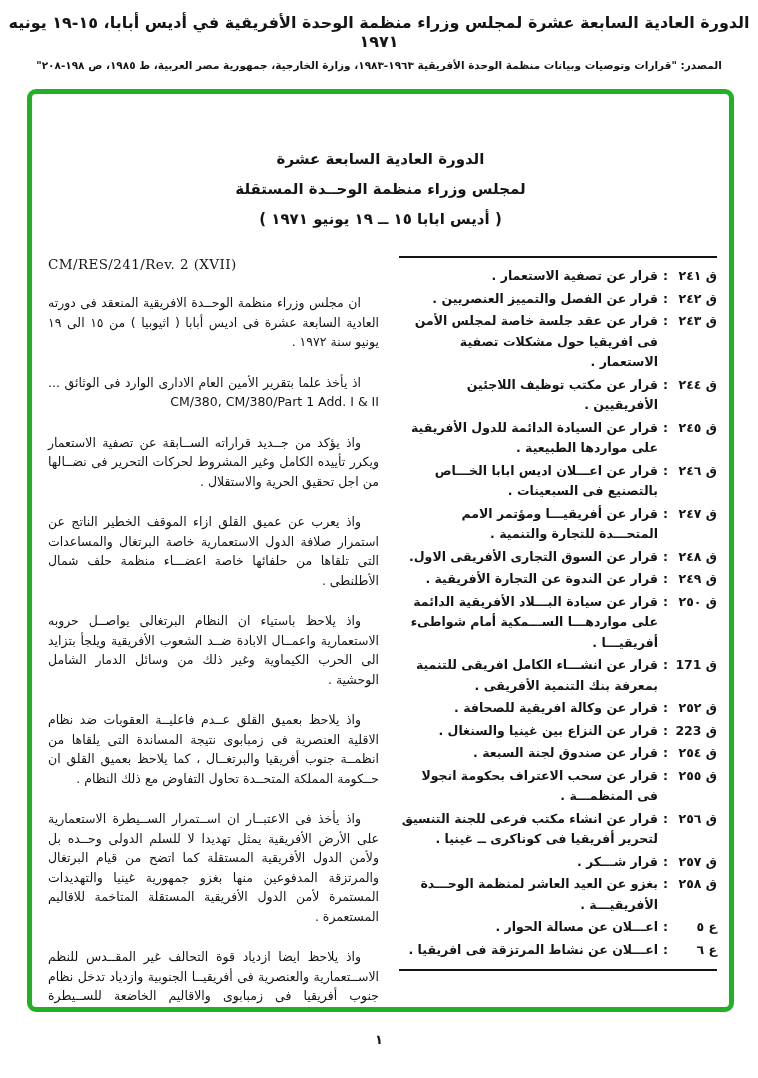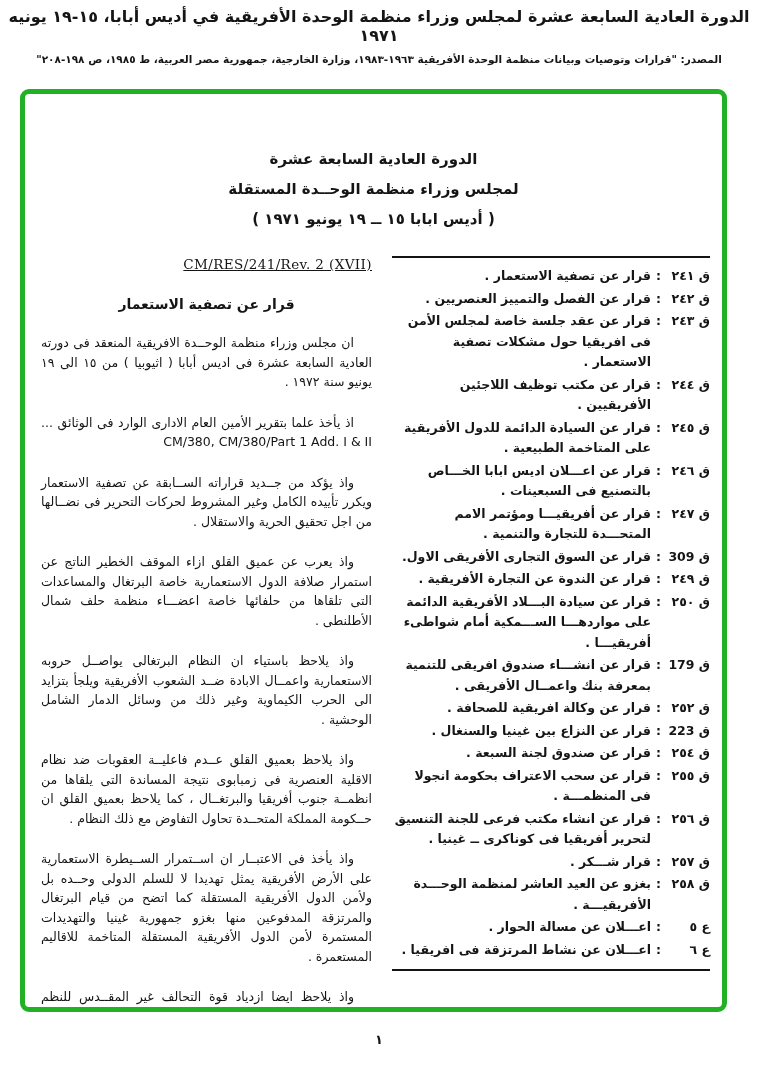--- a/index.html
+++ b/index.html
@@ -1,47 +1,47 @@
 <!DOCTYPE html>
 <html lang="ar"><head>
 <meta charset="utf-8">
 <style>
   html,body{margin:0;padding:0;}
   body{
     width:758px;height:1078px;position:relative;background:#ffffff;
     font-family:"DejaVu Sans",sans-serif;color:#151515;overflow:hidden;
   }
   
-  .doc-header{direction:rtl;text-align:center;padding-top:7px;}
+  .doc-header{direction:rtl;text-align:center;padding-top:13px;}
   .hdr-1{font-size:16px;font-weight:bold;letter-spacing:0;}
   .hdr-2{font-size:10.5px;font-weight:bold;margin-top:8px;}
   
   .frame{
-    position:absolute;left:20px;top:89px;width:707px;height:923px;
+    position:absolute;left:27px;top:89px;width:707px;height:923px;
     box-sizing:border-box;border:5px solid #22b025;border-radius:9px;
     overflow:hidden;
   }
   
   .title-block{direction:rtl;text-align:center;margin-top:50px;
     font-weight:bold;font-size:15px;line-height:30px;}
   
   .columns{display:flex;direction:rtl;margin-top:20px;padding:0 12px 0 16px;gap:20px;}
   
   .index-col{flex:0 0 318px;font-weight:bold;font-size:12.5px;direction:rtl;}
   .rule{border-top:2px solid #141414;}
   .rule-top{margin:2px 0 8px;}
   .rule-bottom{margin:9px 0 0;}
   .idx-item{display:flex;gap:5px;line-height:20.5px;margin-bottom:2px;}
   .idx-num{flex:0 0 44px;white-space:nowrap;}
   .idx-colon{flex:0 0 auto;}
   .idx-text{flex:1;}
   
   .text-col{flex:1;font-size:12.5px;direction:rtl;}
-  .ref{direction:ltr;text-align:right;font-size:13.5px;letter-spacing:.4px;
-    font-family:"DejaVu Serif","Liberation Serif",serif;margin-top:2px;text-decoration:underline;}
+  .ref{direction:ltr;text-align:left;font-size:13.5px;letter-spacing:.4px;
+    font-family:"DejaVu Serif","Liberation Serif",serif;margin-top:2px;}
   .res-heading{text-align:center;font-size:14px;font-weight:bold;margin:24px 0 4px;}
   .para{text-align:justify;text-indent:18px;line-height:19.5px;margin-top:21px;}
   
   .page-num{position:absolute;top:1032px;left:0;right:0;text-align:center;
     font-size:13px;font-weight:bold;}
 </style>
 </head>
 <body>
 
 <div class="page">
@@ -80,51 +80,51 @@
               <span class="idx-text">قرار عن عقد جلسة خاصة لمجلس الأمن فى افريقيا حول مشكلات تصفية الاستعمار .</span>
             </div>
             <div class="idx-item">
               <span class="idx-num">ق ٢٤٤</span>
               <span class="idx-colon">:</span>
               <span class="idx-text">قرار عن مكتب توظيف اللاجئين الأفريقيين .</span>
             </div>
             <div class="idx-item">
               <span class="idx-num">ق ٢٤٥</span>
               <span class="idx-colon">:</span>
-              <span class="idx-text">قرار عن السيادة الدائمة للدول الأفريقية على المتاخمة الطبيعية .</span>
+              <span class="idx-text">قرار عن السيادة الدائمة للدول الأفريقية على مواردها الطبيعية .</span>
             </div>
             <div class="idx-item">
               <span class="idx-num">ق ٢٤٦</span>
               <span class="idx-colon">:</span>
               <span class="idx-text">قرار عن اعـــلان اديس ابابا الخـــاص بالتصنيع فى السبعينات .</span>
             </div>
             <div class="idx-item">
               <span class="idx-num">ق ٢٤٧</span>
               <span class="idx-colon">:</span>
               <span class="idx-text">قرار عن أفريقيـــا ومؤتمر الامم المتحـــدة للتجارة والتنمية .</span>
             </div>
             <div class="idx-item">
-              <span class="idx-num">ق 309</span>
+              <span class="idx-num">ق ٢٤٨</span>
               <span class="idx-colon">:</span>
               <span class="idx-text">قرار عن السوق التجارى الأفريقى الاول.</span>
             </div>
             <div class="idx-item">
               <span class="idx-num">ق ٢٤٩</span>
               <span class="idx-colon">:</span>
               <span class="idx-text">قرار عن الندوة عن التجارة الأفريقية .</span>
             </div>
             <div class="idx-item">
               <span class="idx-num">ق ٢٥٠</span>
               <span class="idx-colon">:</span>
               <span class="idx-text">قرار عن سيادة البـــلاد الأفريقية الدائمة على مواردهـــا الســـمكية أمام شواطىء أفريقيـــا .</span>
             </div>
             <div class="idx-item">
-              <span class="idx-num">ق 179</span>
+              <span class="idx-num">ق 171</span>
               <span class="idx-colon">:</span>
-              <span class="idx-text">قرار عن انشـــاء صندوق افريقى للتنمية بمعرفة بنك واعمــال الأفريقى .</span>
+              <span class="idx-text">قرار عن انشـــاء الكامل افريقى للتنمية بمعرفة بنك التنمية الأفريقى .</span>
             </div>
             <div class="idx-item">
               <span class="idx-num">ق ٢٥٢</span>
               <span class="idx-colon">:</span>
               <span class="idx-text">قرار عن وكالة افريقية للصحافة .</span>
             </div>
             <div class="idx-item">
               <span class="idx-num">ق 223</span>
               <span class="idx-colon">:</span>
               <span class="idx-text">قرار عن النزاع بين غينيا والسنغال .</span>
@@ -163,21 +163,20 @@
               <span class="idx-num">ع ٦</span>
               <span class="idx-colon">:</span>
               <span class="idx-text">اعـــلان عن نشاط المرتزقة فى افريقيا .</span>
             </div>
           </div>
         <div class="rule rule-bottom"></div>
       </section>
 
       <section class="text-col">
         <div class="ref">CM/RES/241/Rev. 2 (XVII)</div>
-        <div class="res-heading">قرار عن تصفية الاستعمار</div>
         <div id="paragraphs">
             <div class="para">ان مجلس وزراء منظمة الوحــدة الافريقية المنعقد فى دورته العادية السابعة عشرة فى اديس أبابا ( اثيوبيا ) من ١٥ الى ١٩ يونيو سنة ١٩٧٢ .</div>
             <div class="para">اذ يأخذ علما بتقرير الأمين العام الادارى الوارد فى الوثائق ... CM/380, CM/380/Part 1 Add. I &amp; II</div>
             <div class="para">واذ يؤكد من جــديد قراراته الســابقة عن تصفية الاستعمار ويكرر تأييده الكامل وغير المشروط لحركات التحرير فى نضــالها من اجل تحقيق الحرية والاستقلال .</div>
             <div class="para">واذ يعرب عن عميق القلق ازاء الموقف الخطير الناتج عن استمرار صلافة الدول الاستعمارية خاصة البرتغال والمساعدات التى تلقاها من حلفائها خاصة اعضـــاء منظمة حلف شمال الأطلنطى .</div>
             <div class="para">واذ يلاحظ باستياء ان النظام البرتغالى يواصــل حروبه الاستعمارية واعمــال الابادة ضــد الشعوب الأفريقية ويلجأ بتزايد الى الحرب الكيماوية وغير ذلك من وسائل الدمار الشامل الوحشية .</div>
             <div class="para">واذ يلاحظ بعميق القلق عــدم فاعليــة العقوبات ضد نظام الاقلية العنصرية فى زمبابوى نتيجة المساندة التى يلقاها من انظمــة جنوب أفريقيا والبرتغــال ، كما يلاحظ بعميق القلق ان حــكومة المملكة المتحــدة تحاول التفاوض مع ذلك النظام .</div>
             <div class="para">واذ يأخذ فى الاعتبــار ان اســتمرار الســيطرة الاستعمارية على الأرض الأفريقية يمثل تهديدا لا للسلم الدولى وحــده بل ولأمن الدول الأفريقية المستقلة كما اتضح من قيام البرتغال والمرتزقة المدفوعين منها بغزو جمهورية غينيا والتهديدات المستمرة لأمن الدول الأفريقية المستقلة المتاخمة للاقاليم المستعمرة .</div>
             <div class="para">واذ يلاحظ ايضا ازدياد قوة التحالف غير المقــدس للنظم الاســتعمارية والعنصرية فى أفريقيــا الجنوبية وازدياد تدخل نظام جنوب أفريقيا فى زمبابوى والاقاليم الخاضعة للســيطرة البرتغالية .</div>
           </div>

